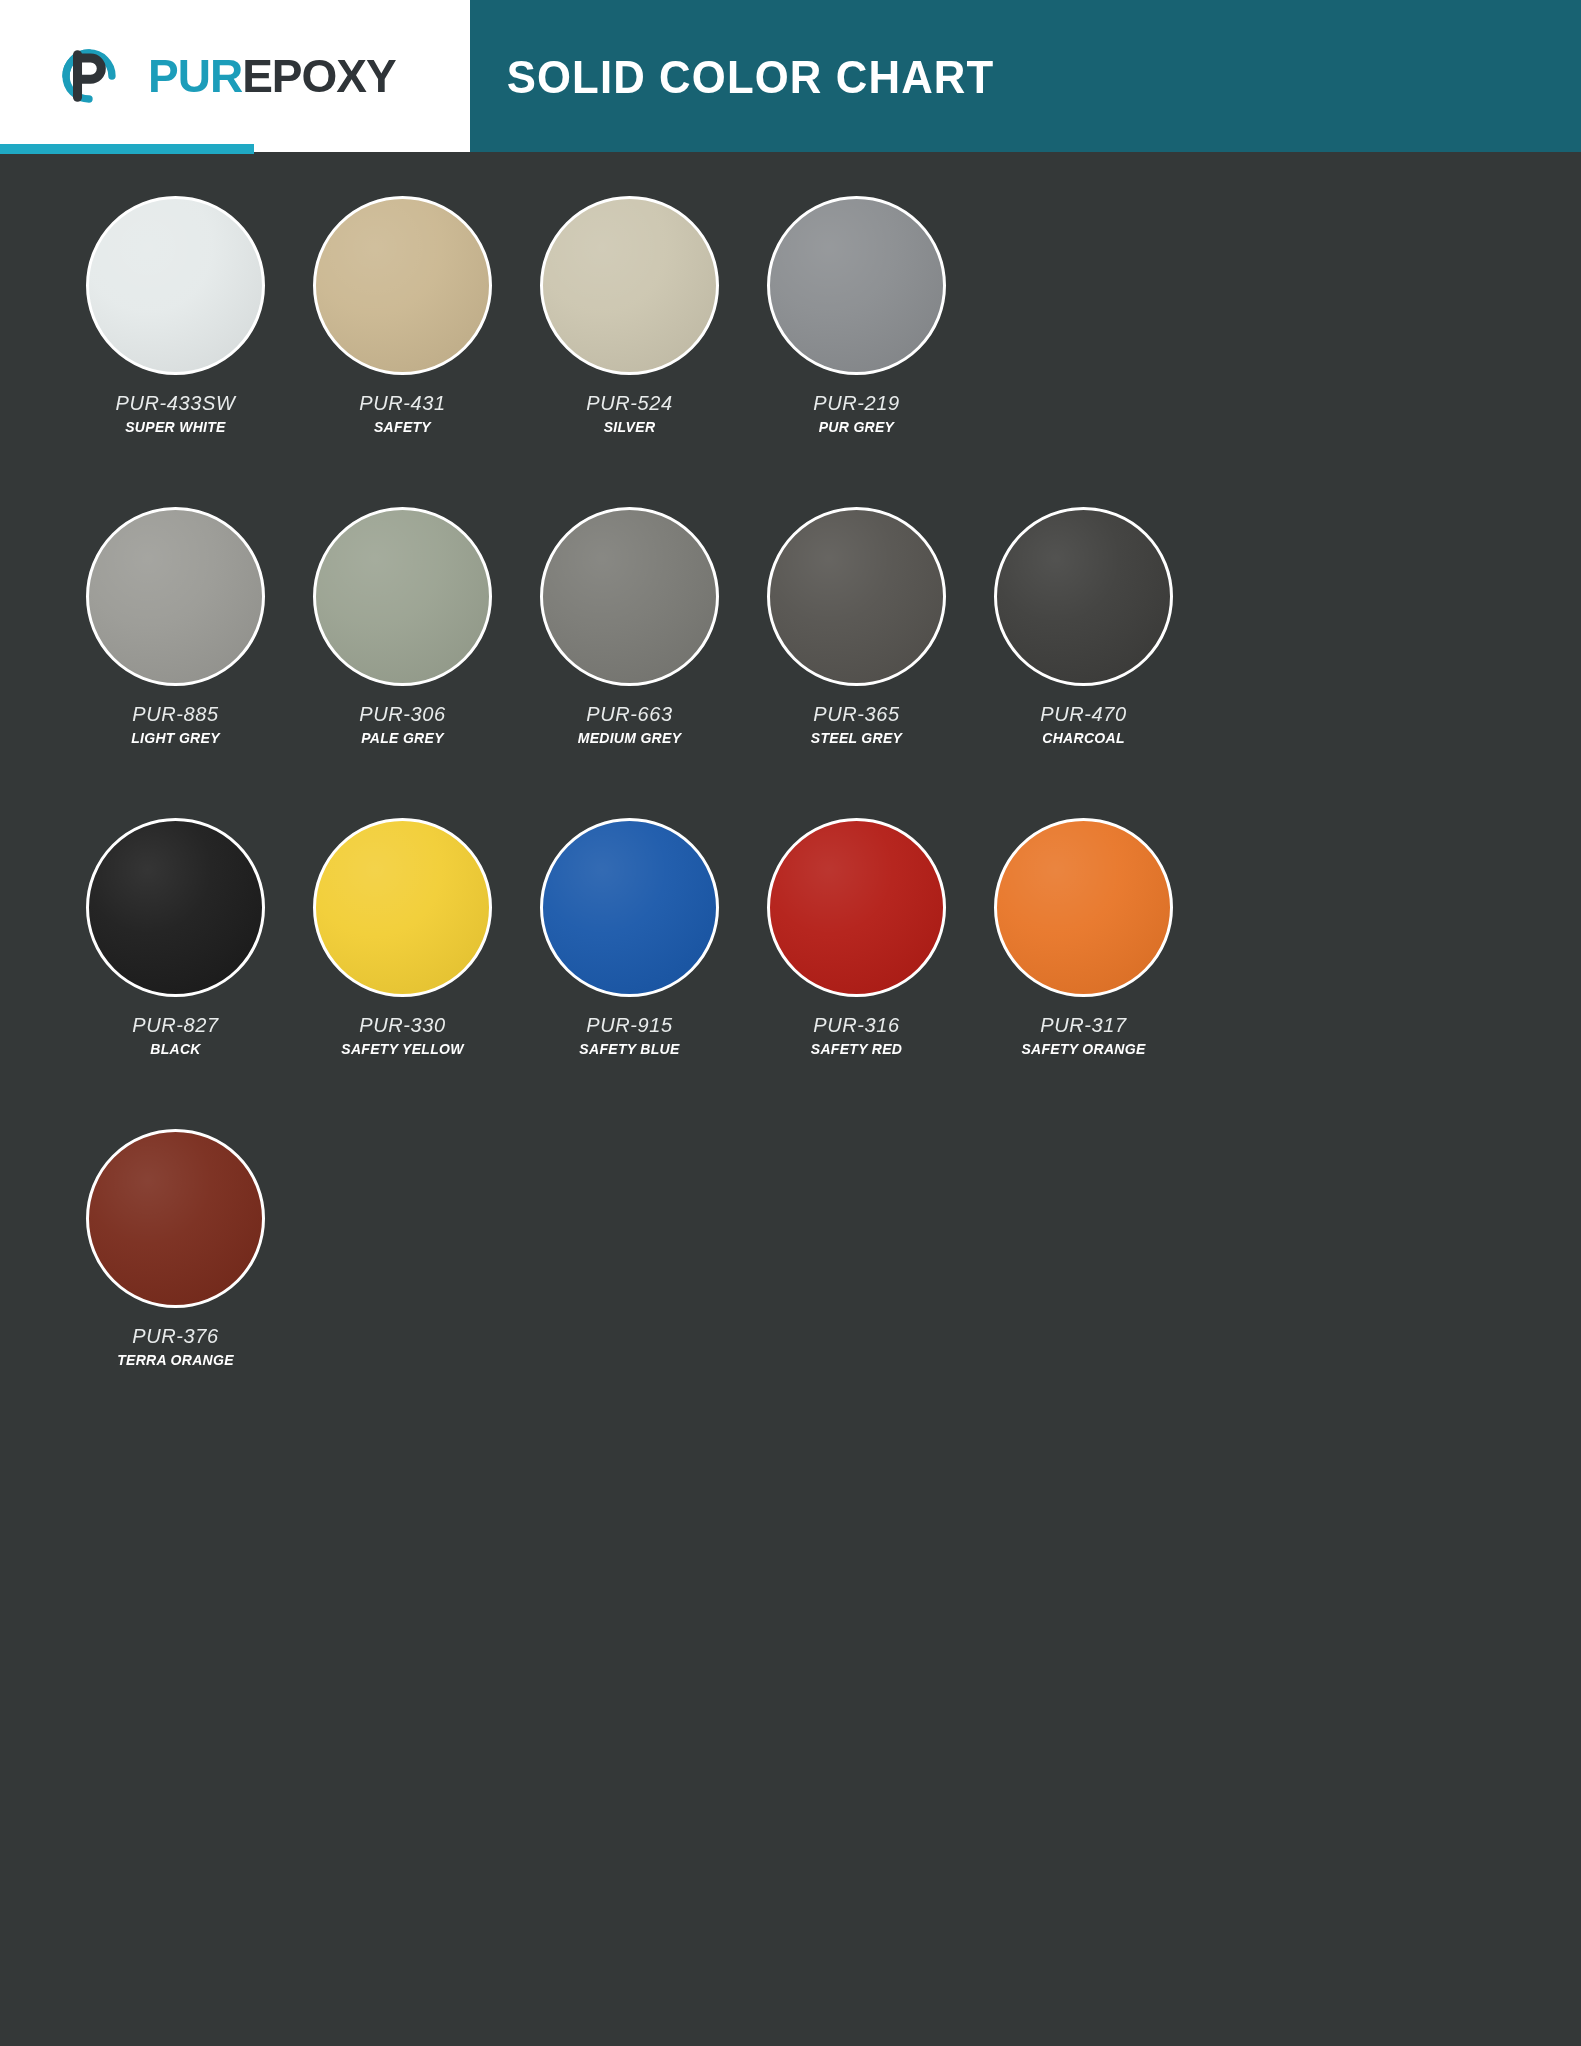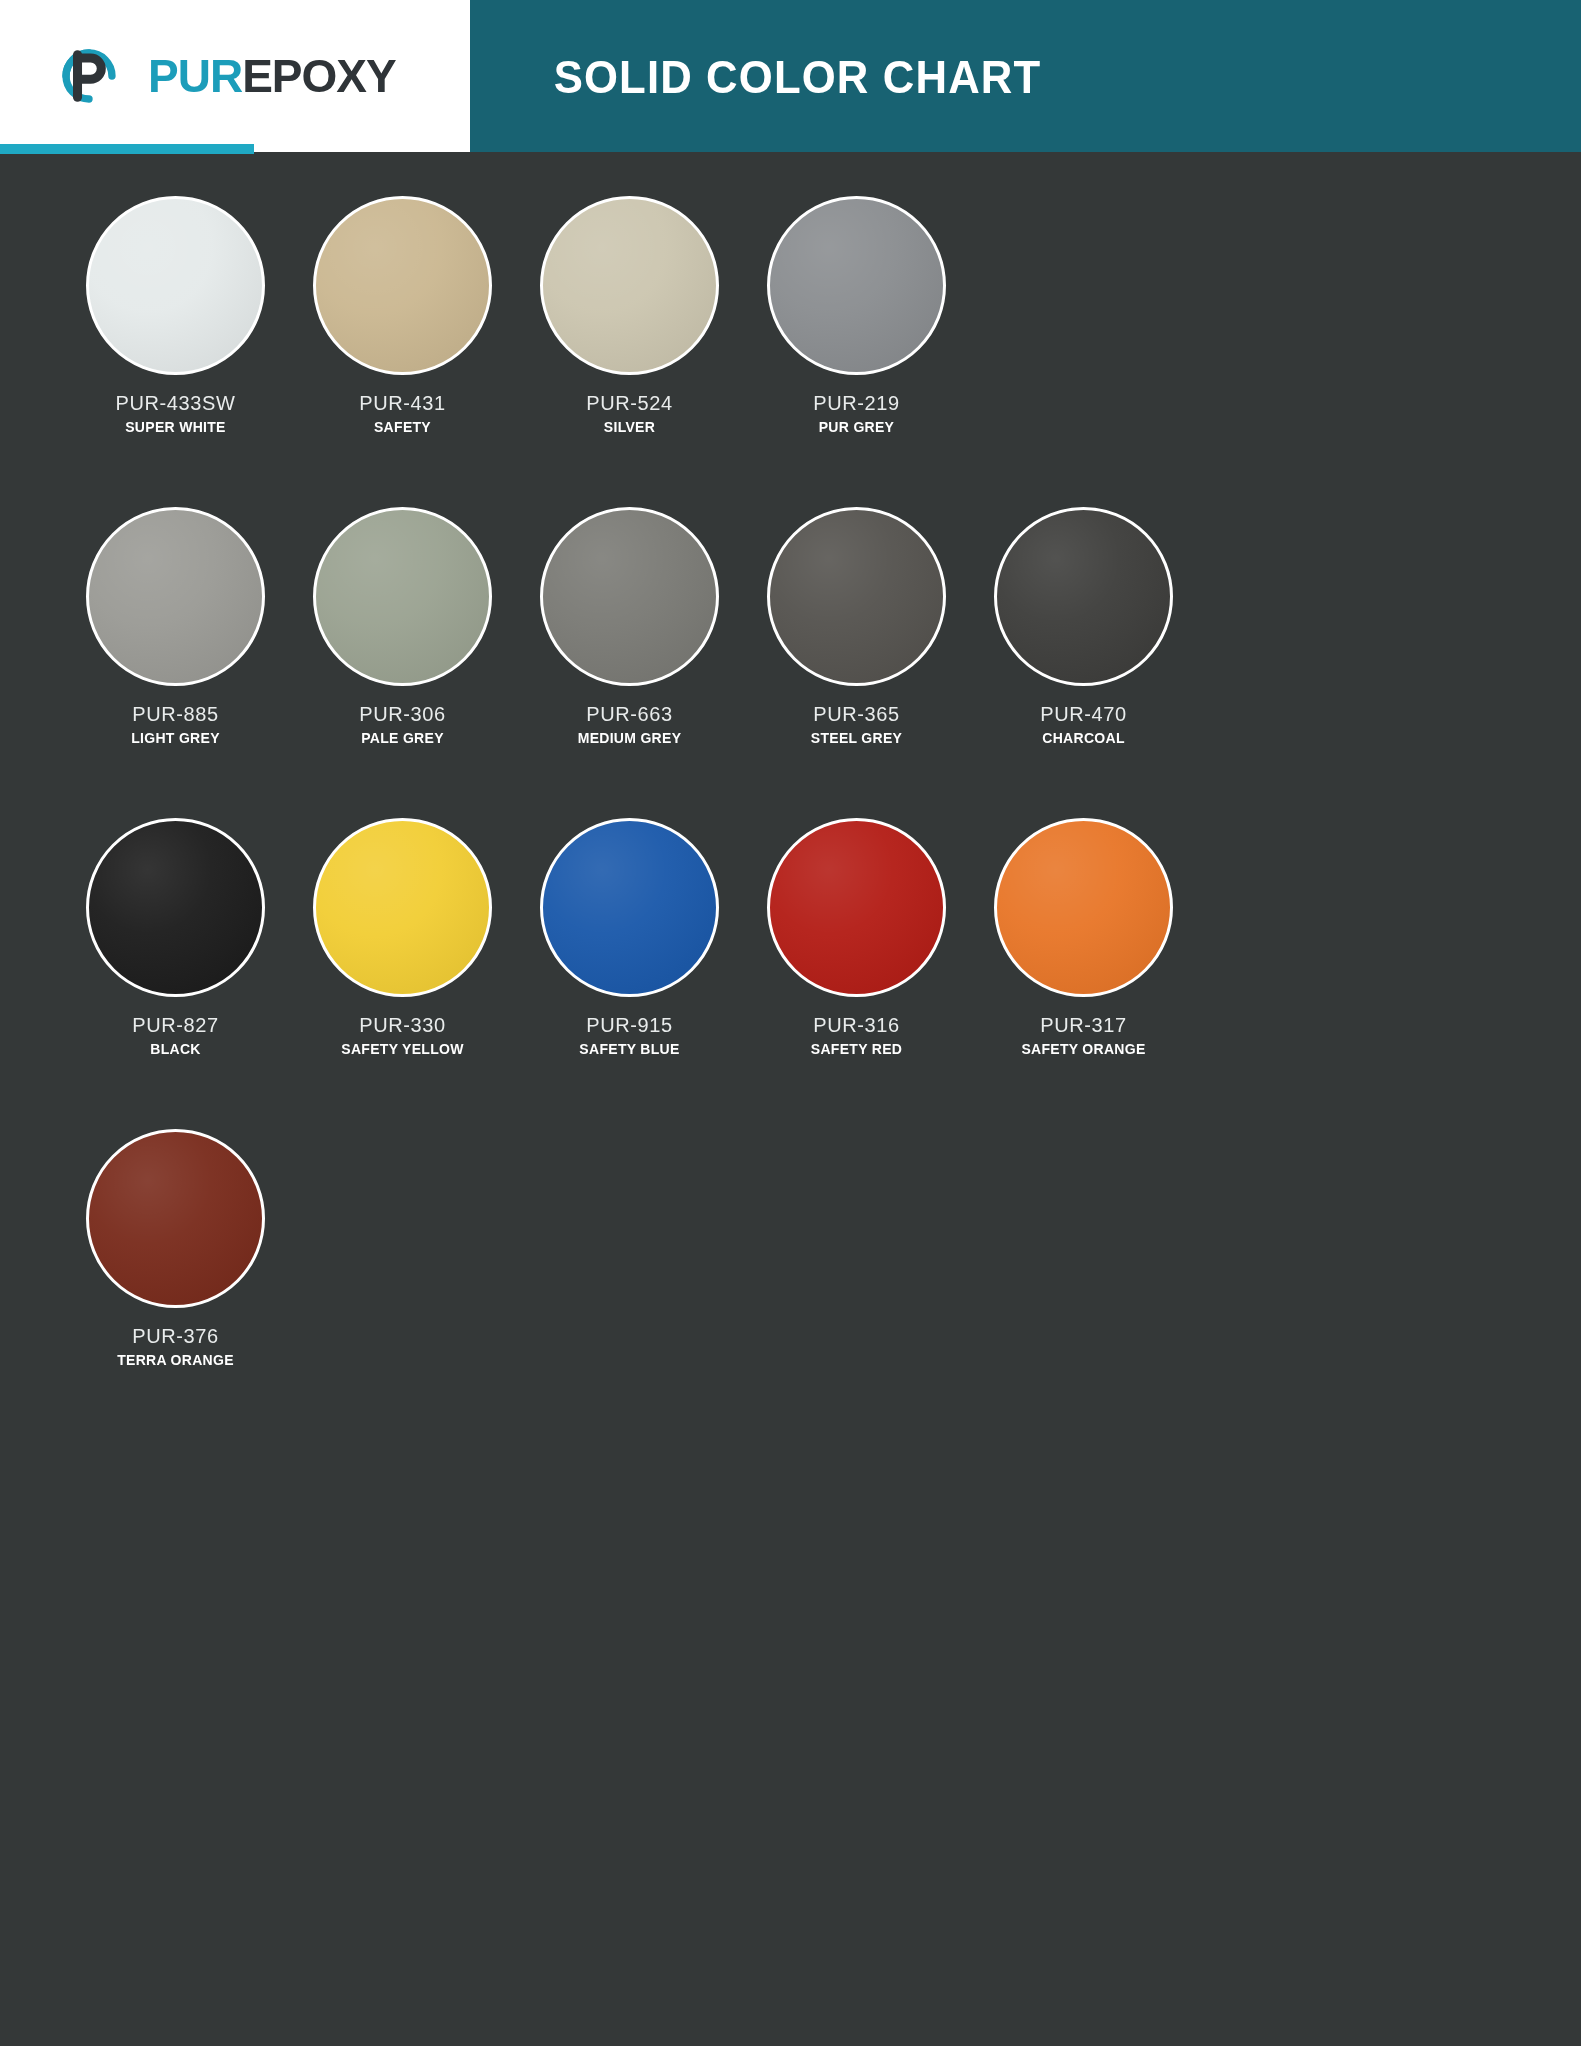--- a/index.html
+++ b/index.html
@@ -16,21 +16,20 @@
   }
 
   
   .header {
     position: relative;
     width: 1581px;
     height: 152px;
     background: #186272;
     display: flex;
     align-items: stretch;
-    gap: 47px;
   }
   .logo-panel {
     width: 470px;
     height: 152px;
     background: #ffffff;
     display: flex;
     align-items: center;
     padding-left: 48px;
     box-sizing: border-box;
     position: relative;
@@ -79,20 +78,21 @@
     background: #1fa9c4;
     z-index: 4;
   }
 
   
   .grid {
     position: relative;
     width: 1581px;
     padding: 44px 0 0 0;
     box-sizing: border-box;
+    font-style: italic;
   }
   .row {
     display: flex;
     width: 1181px;
     margin-left: 62px;
     margin-bottom: 10px;
   }
   .cell {
     width: 227px;
     margin-right: 0;

